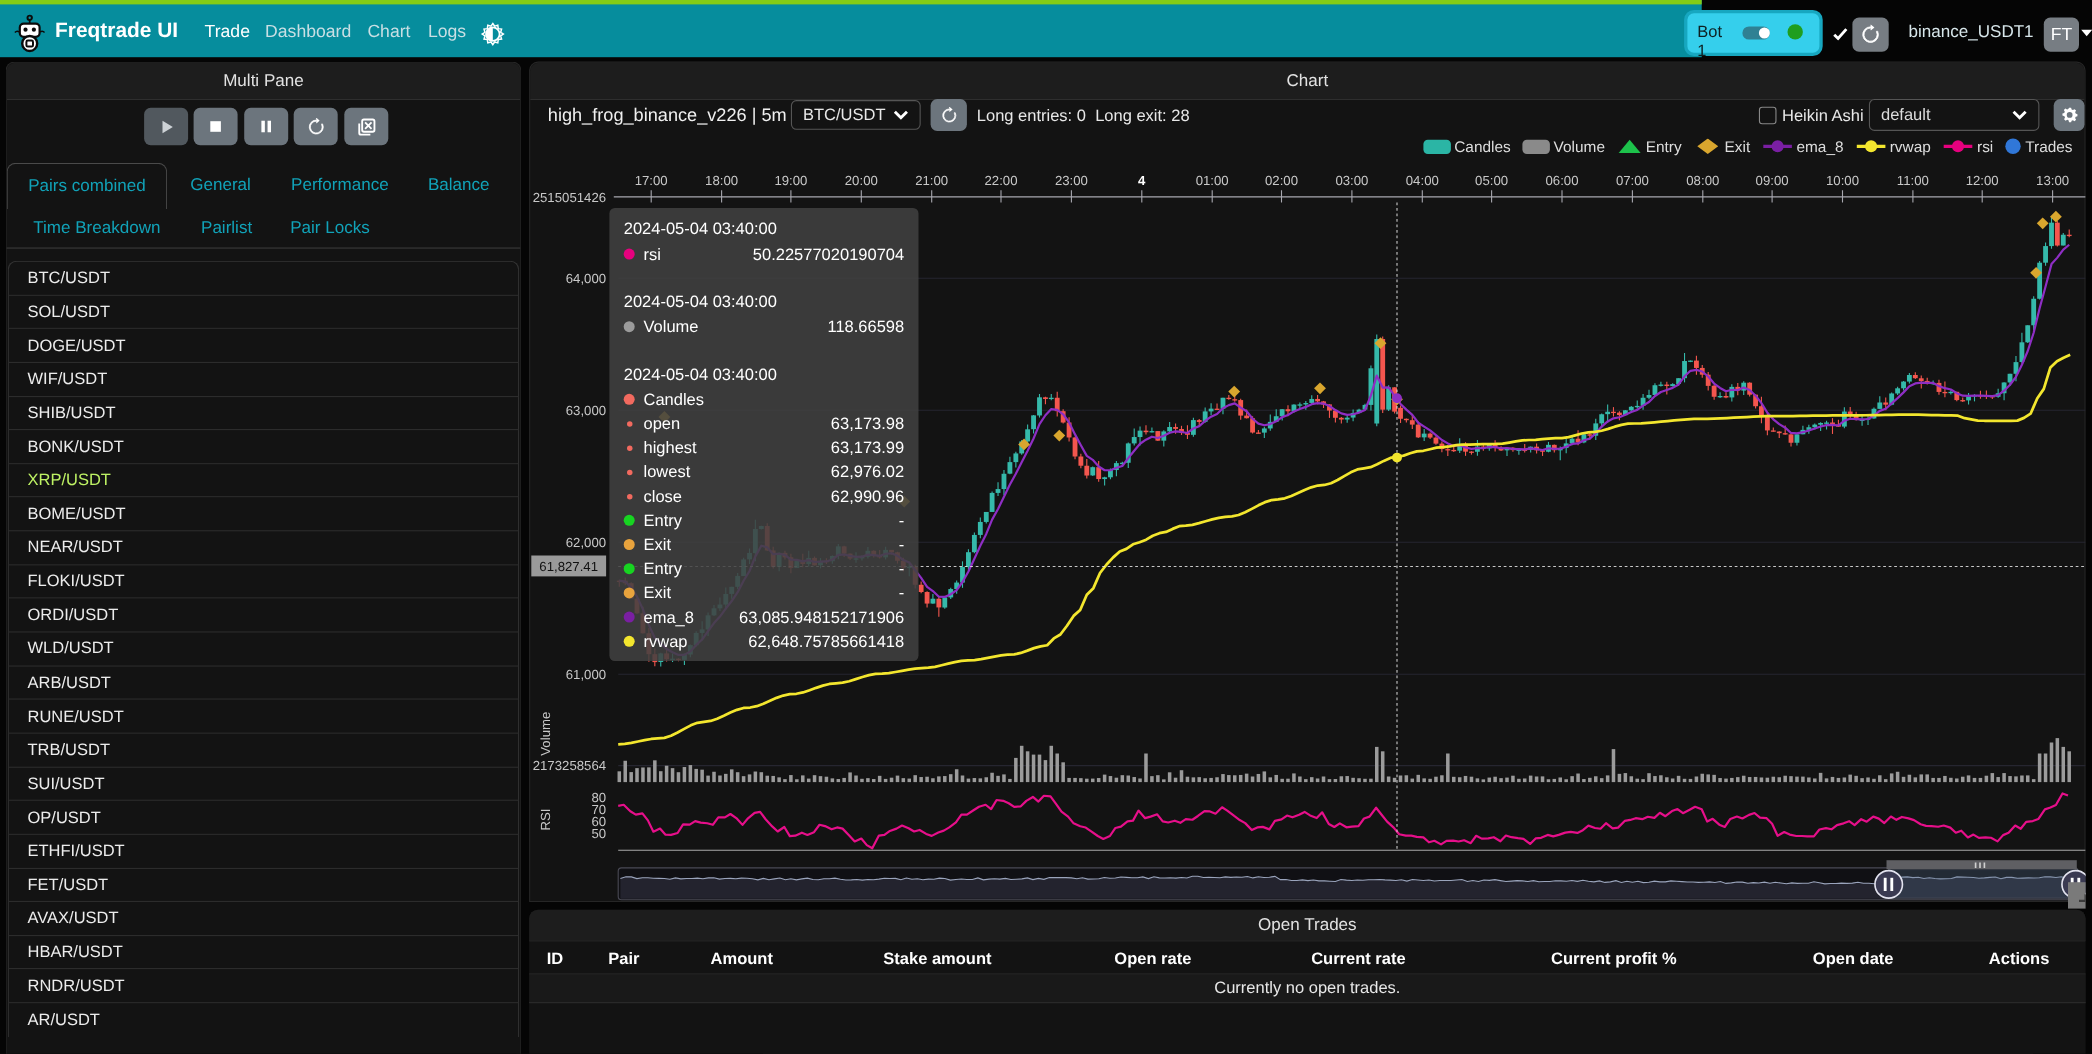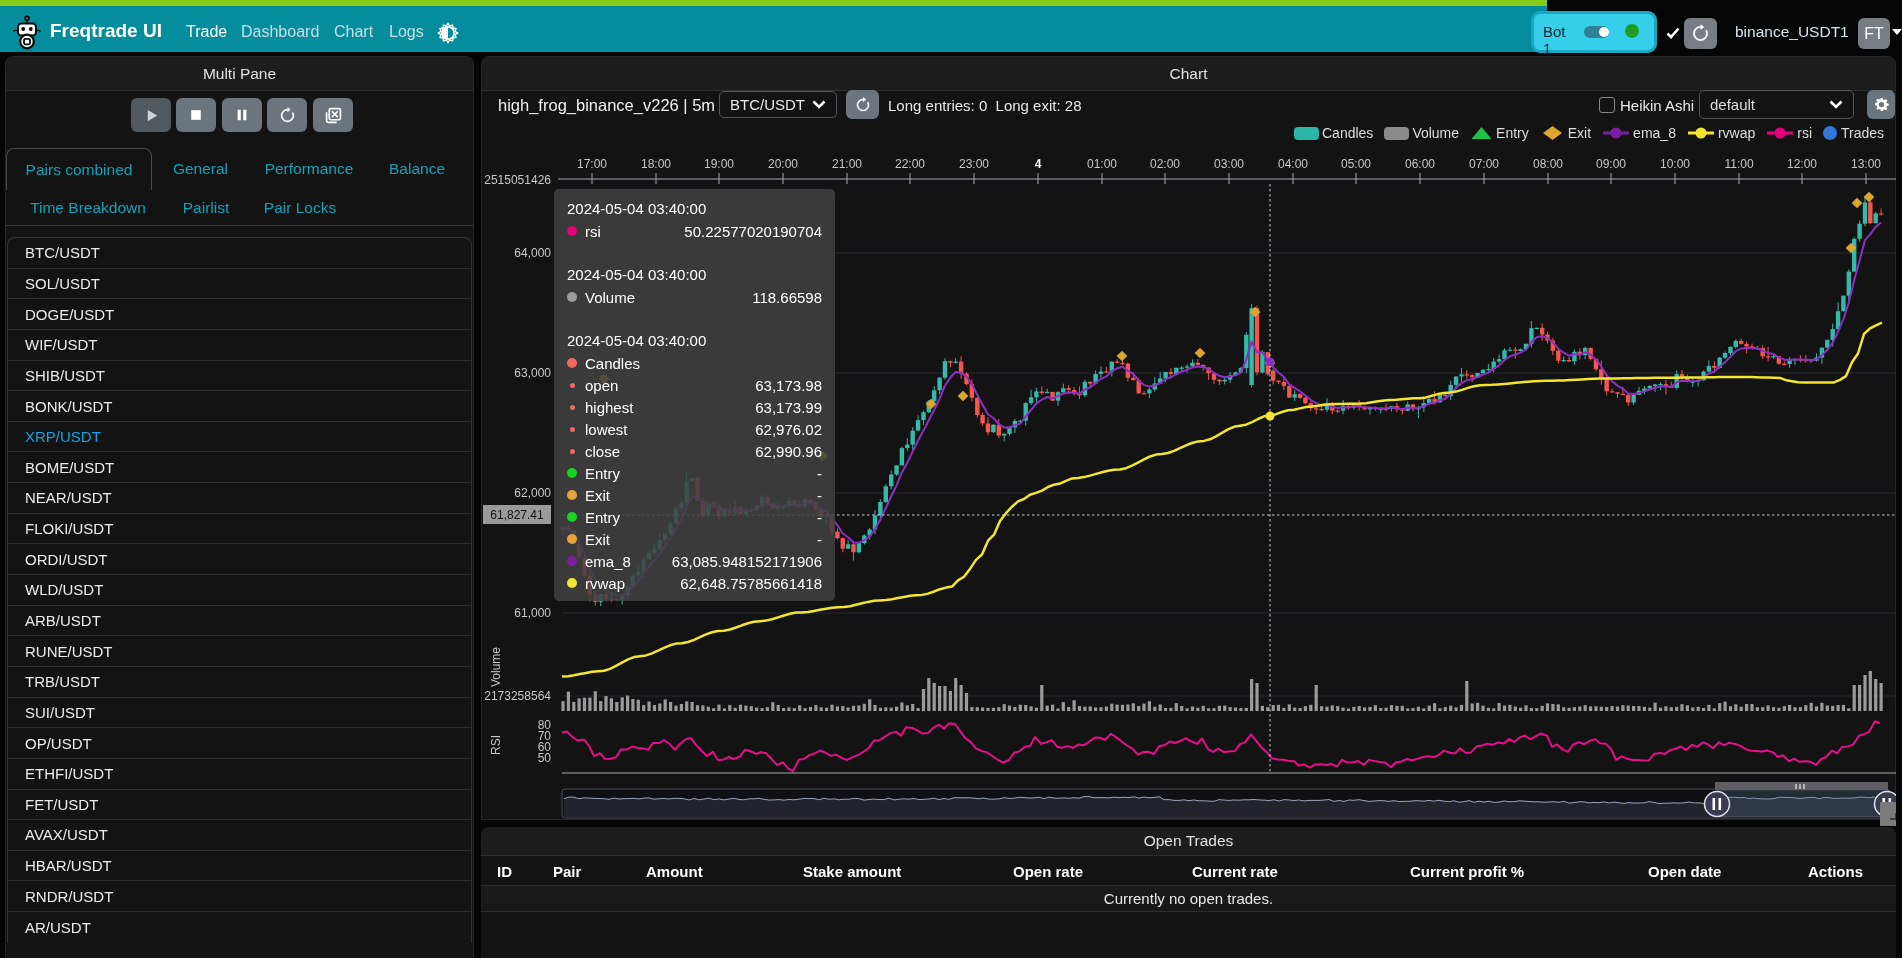--- a/index.html
+++ b/index.html
@@ -1,15 +1,15 @@
 <!DOCTYPE html>
 <html><head><meta charset="utf-8"><style>
 * { margin:0; padding:0; box-sizing:border-box; }
 body { width:1902px; height:958px; background:#050505; font-family:"Liberation Sans",sans-serif; overflow:hidden; position:relative; }
-.navbar { position:absolute; left:0; top:0; width:1547px; height:52px; background:#068d9d; border-top:6px solid #84cc16;padding-left:13px; }
+.navbar { position:absolute; left:0; top:0; width:1547px; height:52px; background:#068d9d; border-top:4px solid #84cc16;padding-left:13px; }
 .card { position:absolute; background:#131313; border-radius:8px 8px 0 0; }
 .chead { height:34px; background:#1d1d1d; border-bottom:1px solid #2e2e2e; border-radius:8px 8px 0 0; display:flex; align-items:center; justify-content:center; color:#e2e2e2; font-size:15.5px; }
 .gbtn { position:absolute; background:#6c757d; border-radius:6px; display:flex; align-items:center; justify-content:center; }
 .sel { position:absolute; background:#131313; border:1px solid #555; border-radius:5px; color:#e8e8e8; font-size:15px; display:flex; align-items:center; padding:0 10px; }
 .trow { display:flex; align-items:center; height:22px; font-size:15px; color:#fff; }
 .trow .dot { width:10px; height:10px; border-radius:50%; margin-right:8px; flex:none; }
 .trow .sdot { width:5px; height:5px; border-radius:50%; margin:0 10px 0 3px; flex:none; }
 .trow .val { margin-left:auto; font-weight:normal; }
 </style></head><body>
 
@@ -97,21 +97,21 @@
     <div style="position:absolute;left:242px;top:42px;width:104px;height:36px;display:flex;align-items:center;justify-content:center;color:#11a2b8;font-size:15.5px">Pair Locks</div>
   </div>
 
   <div style="position:absolute;left:1px;top:180px;width:465px;border:1px solid #343434;border-radius:8px 8px 0 0;border-bottom:none">
 <div style="height:30.65px;border-bottom:1px solid #2c2c2c;display:flex;align-items:center;padding-left:17px;font-size:15px;color:#ececec">BTC/USDT</div>
 <div style="height:30.65px;border-bottom:1px solid #2c2c2c;display:flex;align-items:center;padding-left:17px;font-size:15px;color:#ececec">SOL/USDT</div>
 <div style="height:30.65px;border-bottom:1px solid #2c2c2c;display:flex;align-items:center;padding-left:17px;font-size:15px;color:#ececec">DOGE/USDT</div>
 <div style="height:30.65px;border-bottom:1px solid #2c2c2c;display:flex;align-items:center;padding-left:17px;font-size:15px;color:#ececec">WIF/USDT</div>
 <div style="height:30.65px;border-bottom:1px solid #2c2c2c;display:flex;align-items:center;padding-left:17px;font-size:15px;color:#ececec">SHIB/USDT</div>
 <div style="height:30.65px;border-bottom:1px solid #2c2c2c;display:flex;align-items:center;padding-left:17px;font-size:15px;color:#ececec">BONK/USDT</div>
-<div style="height:30.65px;border-bottom:1px solid #2c2c2c;display:flex;align-items:center;padding-left:17px;font-size:15px;color:#0ea5e9">XRP/USDT</div>
+<div style="height:30.65px;border-bottom:1px solid #2c2c2c;display:flex;align-items:center;padding-left:17px;font-size:15px;color:#bef264">XRP/USDT</div>
 <div style="height:30.65px;border-bottom:1px solid #2c2c2c;display:flex;align-items:center;padding-left:17px;font-size:15px;color:#ececec">BOME/USDT</div>
 <div style="height:30.65px;border-bottom:1px solid #2c2c2c;display:flex;align-items:center;padding-left:17px;font-size:15px;color:#ececec">NEAR/USDT</div>
 <div style="height:30.65px;border-bottom:1px solid #2c2c2c;display:flex;align-items:center;padding-left:17px;font-size:15px;color:#ececec">FLOKI/USDT</div>
 <div style="height:30.65px;border-bottom:1px solid #2c2c2c;display:flex;align-items:center;padding-left:17px;font-size:15px;color:#ececec">ORDI/USDT</div>
 <div style="height:30.65px;border-bottom:1px solid #2c2c2c;display:flex;align-items:center;padding-left:17px;font-size:15px;color:#ececec">WLD/USDT</div>
 <div style="height:30.65px;border-bottom:1px solid #2c2c2c;display:flex;align-items:center;padding-left:17px;font-size:15px;color:#ececec">ARB/USDT</div>
 <div style="height:30.65px;border-bottom:1px solid #2c2c2c;display:flex;align-items:center;padding-left:17px;font-size:15px;color:#ececec">RUNE/USDT</div>
 <div style="height:30.65px;border-bottom:1px solid #2c2c2c;display:flex;align-items:center;padding-left:17px;font-size:15px;color:#ececec">TRB/USDT</div>
 <div style="height:30.65px;border-bottom:1px solid #2c2c2c;display:flex;align-items:center;padding-left:17px;font-size:15px;color:#ececec">SUI/USDT</div>
 <div style="height:30.65px;border-bottom:1px solid #2c2c2c;display:flex;align-items:center;padding-left:17px;font-size:15px;color:#ececec">OP/USDT</div>

